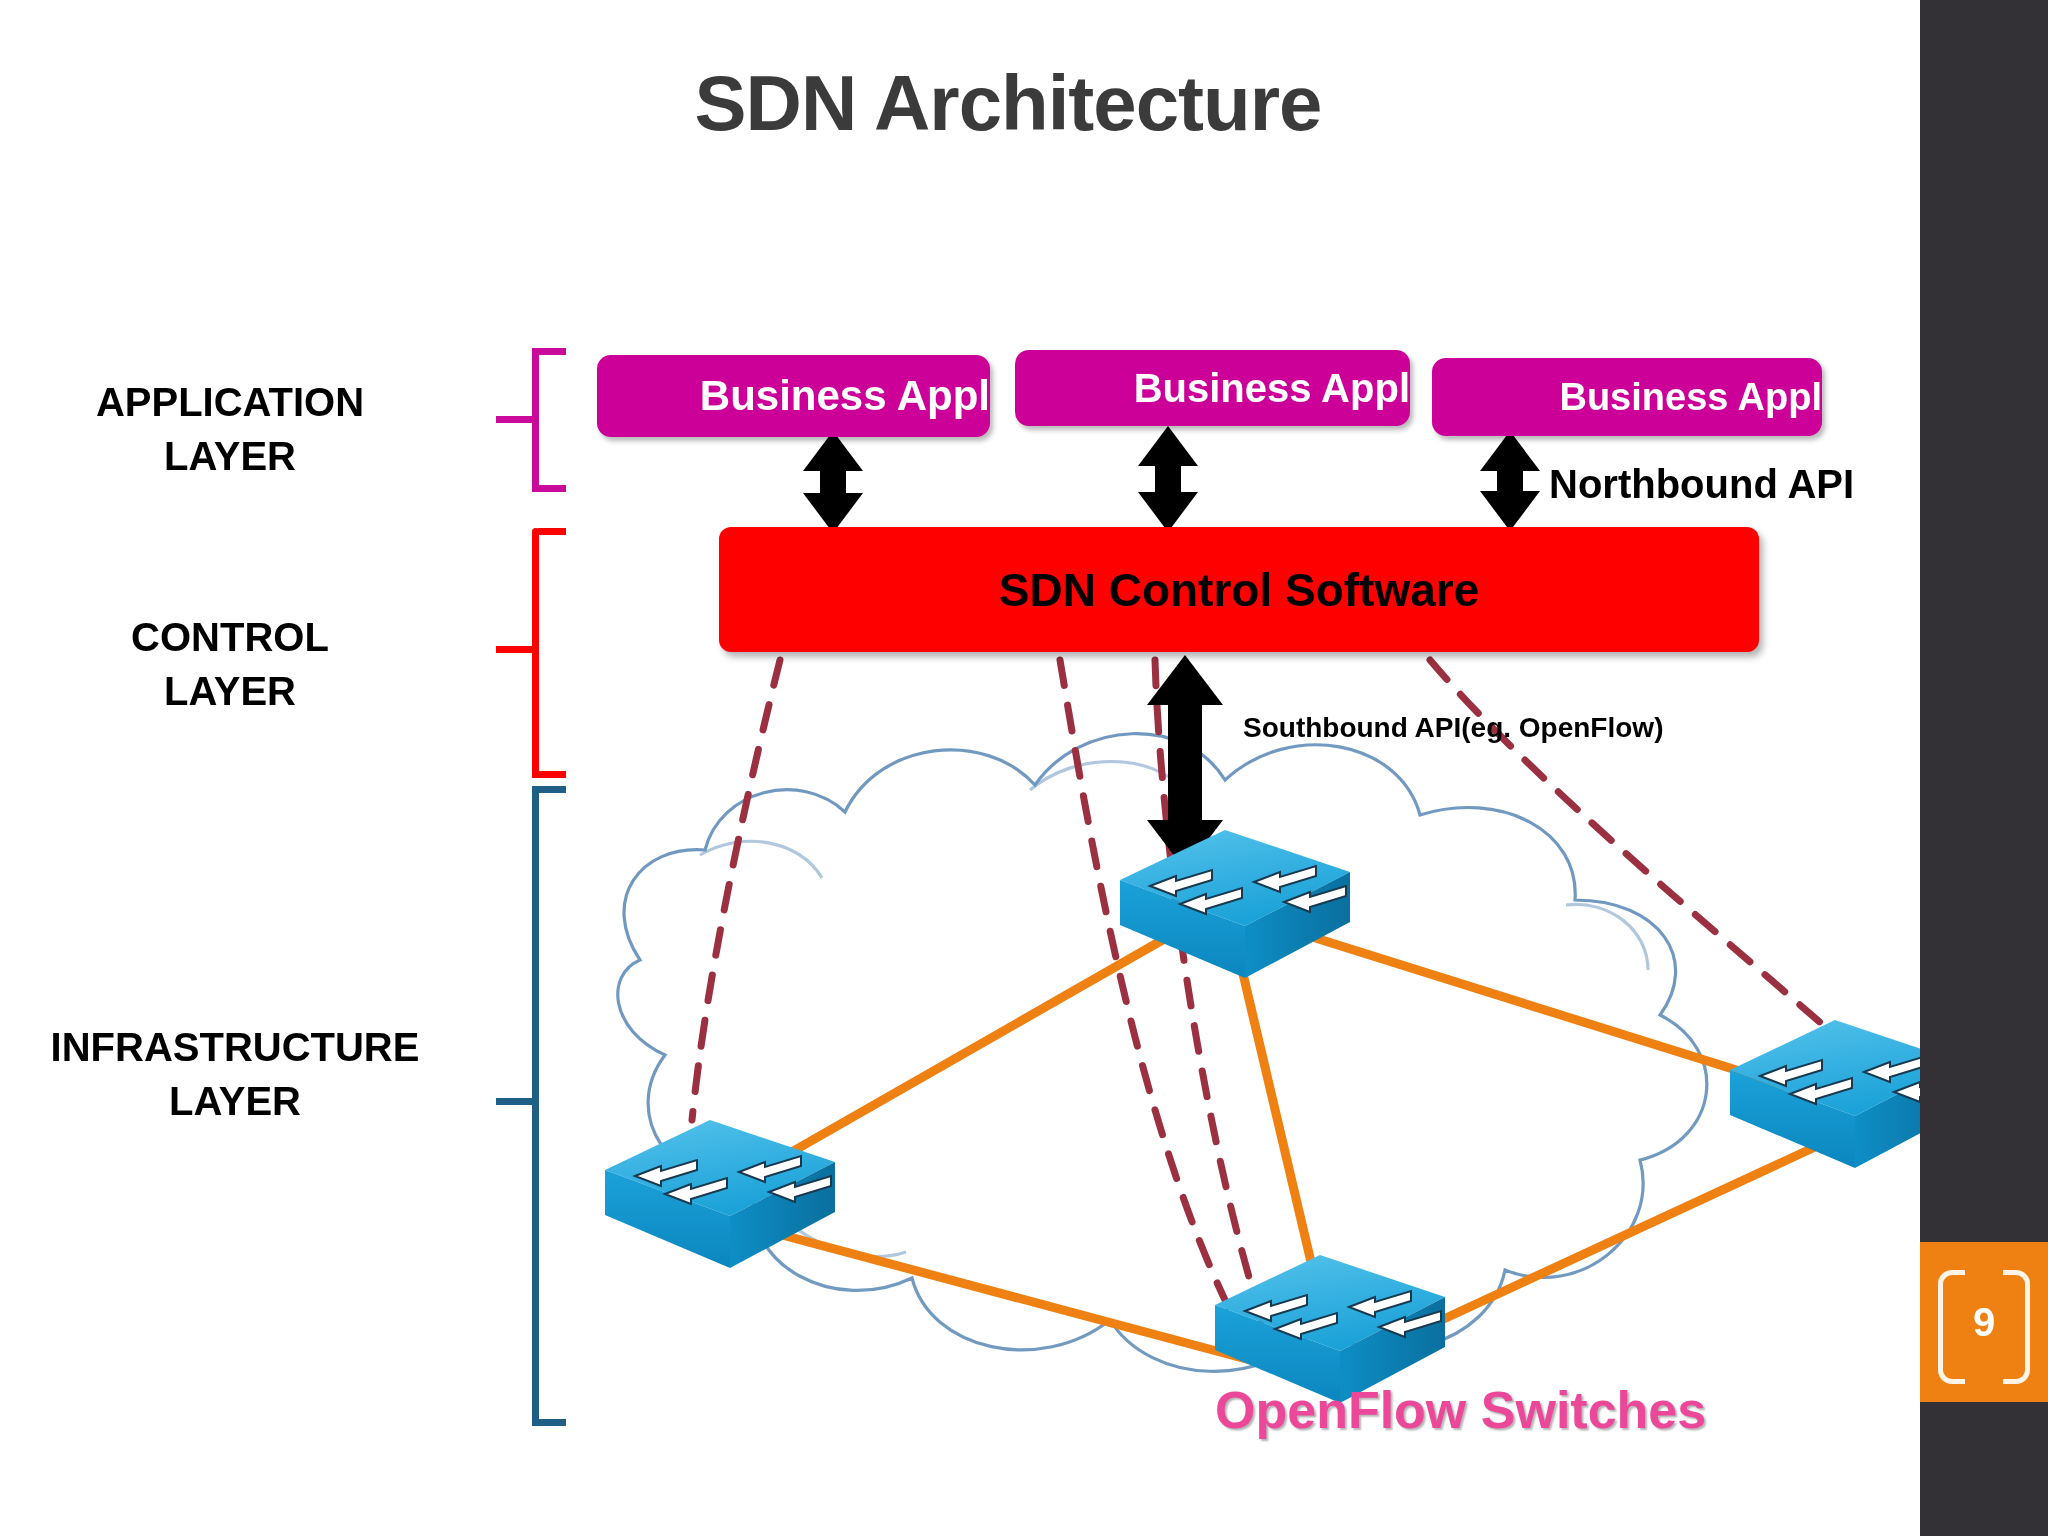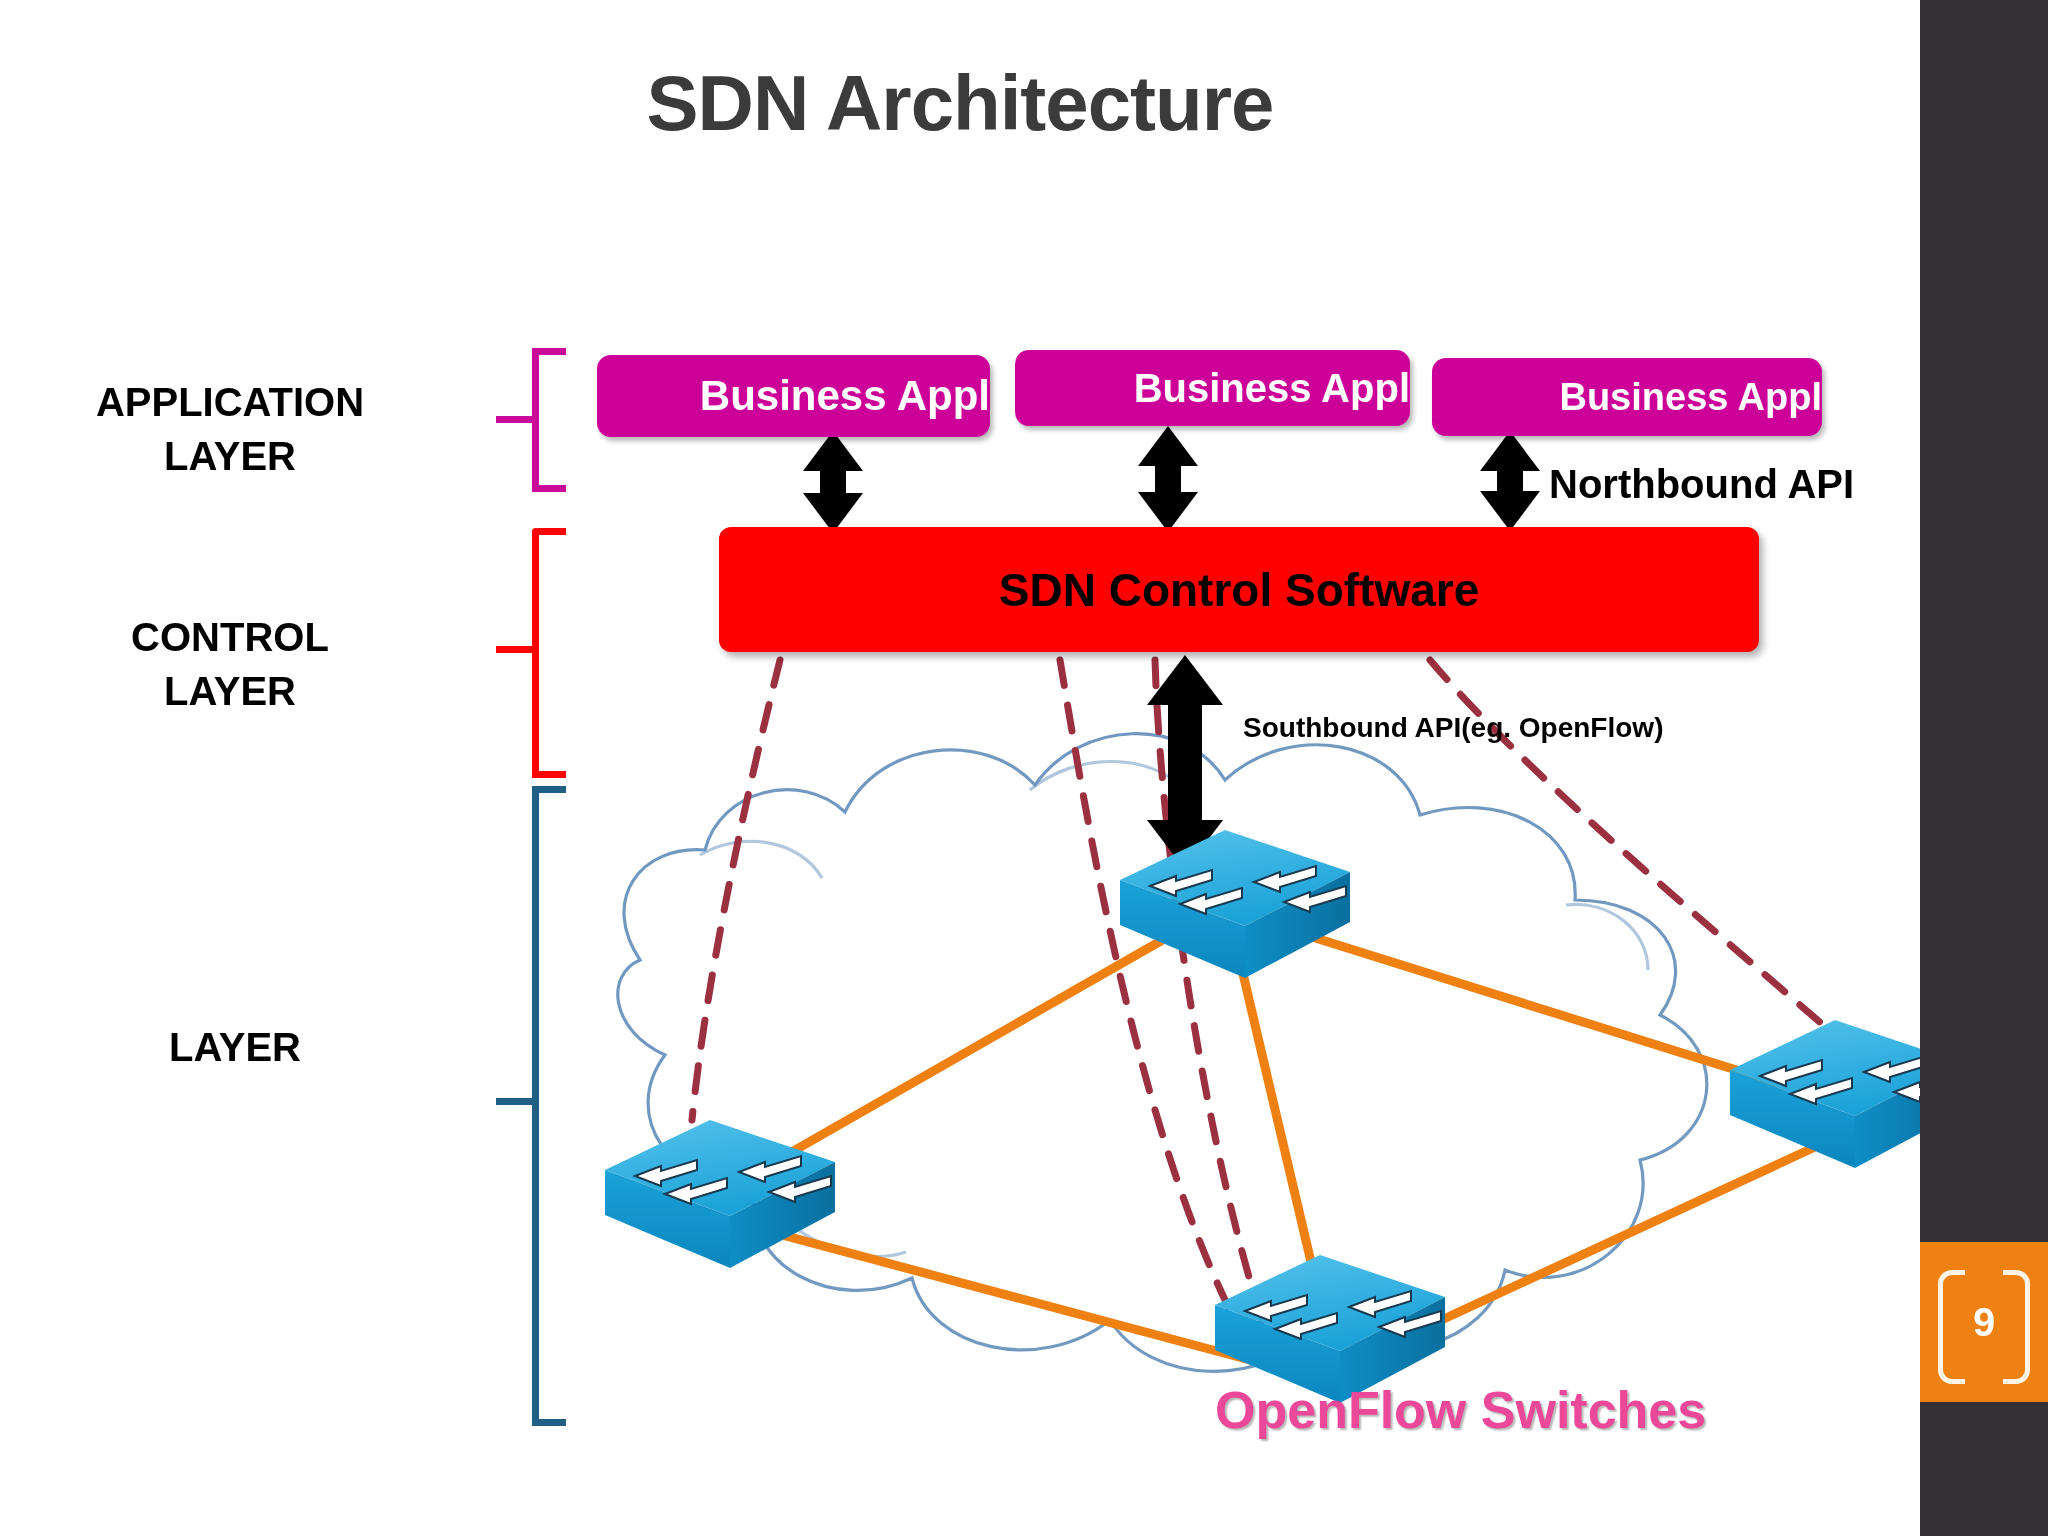--- a/index.html
+++ b/index.html
@@ -34,20 +34,21 @@
     display:flex;align-items:center;justify-content:center;
     color:#ffffff;font-size:40px;font-weight:bold;
     font-family:"Liberation Sans", sans-serif;
   }
   
   .title{
     position:absolute;left:0;top:58px;width:1920px;
     text-align:center;
     color:#3b3b3b;font-size:78px;font-weight:bold;letter-spacing:-1px;
     font-family:"Liberation Sans", sans-serif;
+    padding-left:48px;
   }
   
   .layer-label{
     position:absolute;
     color:#000;font-weight:bold;text-align:center;
     font-size:40px;line-height:1.35;
     font-family:"Liberation Sans", sans-serif;
   }
   #lbl-app{left:20px;top:375px;width:420px;}
   #lbl-ctl{left:20px;top:610px;width:420px;}
@@ -254,20 +255,21 @@
 
   <div class="layer-label" id="lbl-app">
     <div>APPLICATION</div>
     <div>LAYER</div>
   </div>
   <div class="layer-label" id="lbl-ctl">
     <div>CONTROL</div>
     <div>LAYER</div>
   </div>
   <div class="layer-label" id="lbl-inf">
+    <div>INFRASTRUCTURE</div>
     <div>LAYER</div>
   </div>
 
   <div class="bracket" id="brk-app">
     <div class="top"></div>
     <div class="vert"></div>
     <div class="nub"></div>
     <div class="bot"></div>
   </div>
   <div class="bracket" id="brk-ctl">

